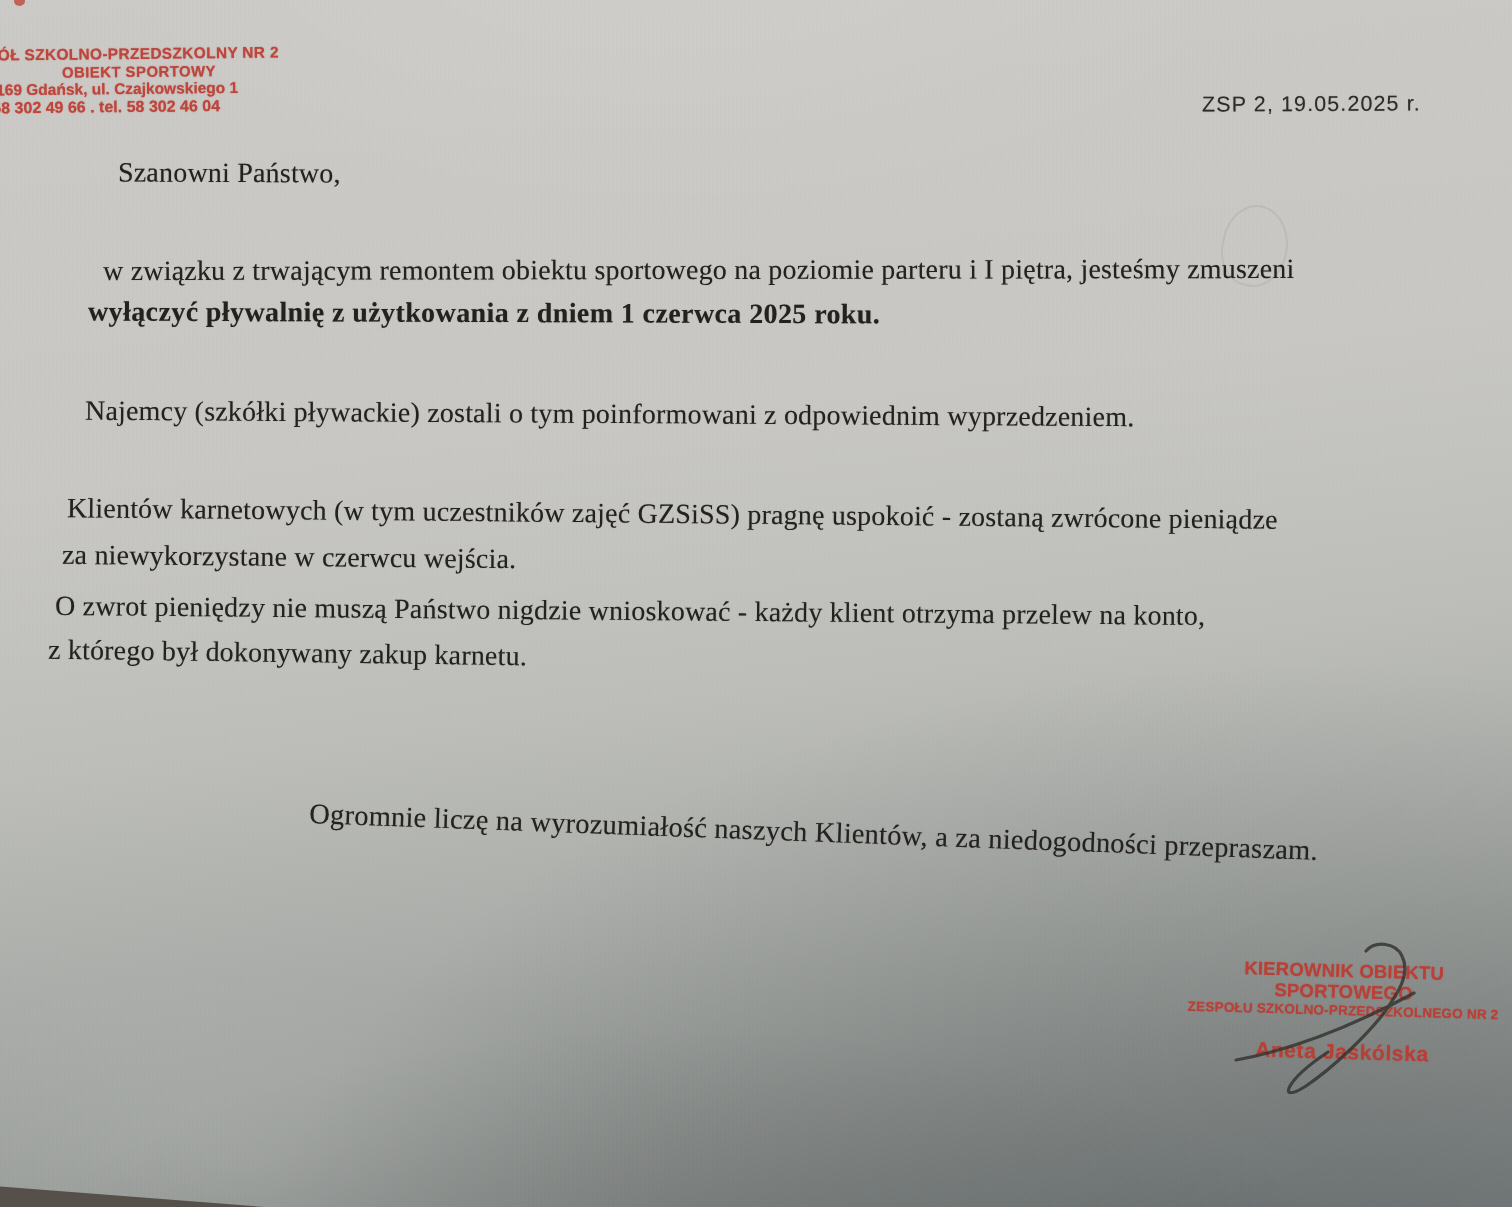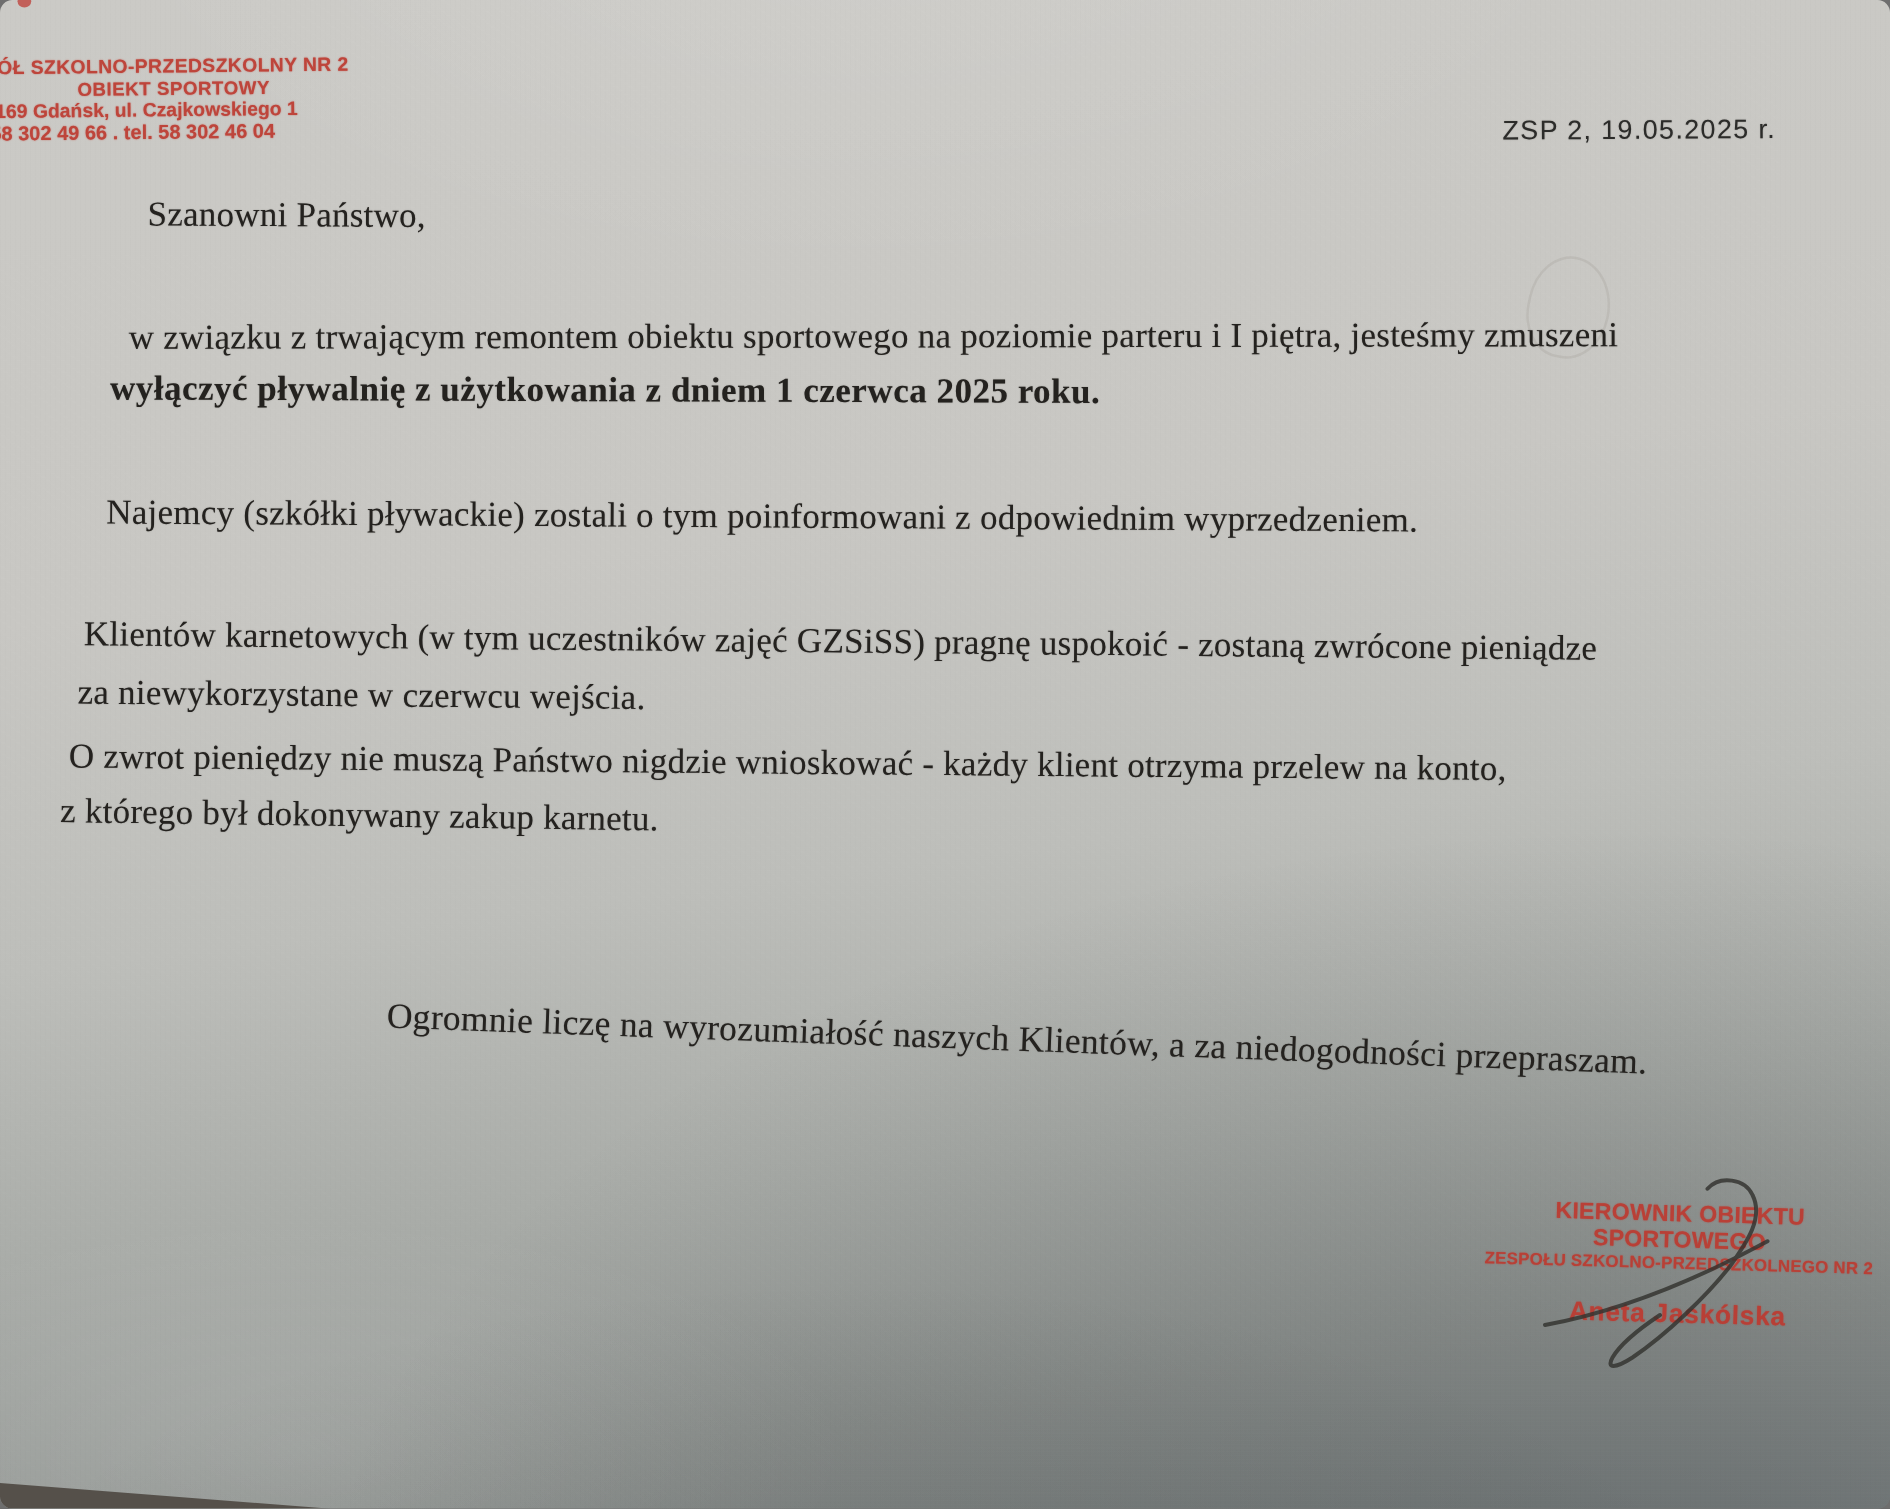--- a/index.html
+++ b/index.html
@@ -3,21 +3,20 @@
 <meta charset="utf-8">
 <style>
   html,body{margin:0;padding:0;background:#6e6e6e;}
   #photo{
     position:relative;
     width:1512px;height:1207px;
     overflow:hidden;
     background:linear-gradient(173deg,#cbcac6 0%,#c8c7c3 36%,#bdbeba 56%,#a9aca8 73%,#95999六 88%,#888d8d 100%);
     background:linear-gradient(173deg,#cbcac6 0%,#c8c7c3 36%,#bdbeba 56%,#a9aca8 73%,#959996 88%,#888d8d 100%);
     font-family:"Liberation Serif","DejaVu Serif",serif;
-    border-radius:10px;
   }
   
   .light-overlay{
     position:absolute;inset:0;pointer-events:none;
     background:
       radial-gradient(120% 95% at 86% 110%, rgba(22,30,34,.30), rgba(22,30,34,0) 58%),
       radial-gradient(80% 45% at 45% 112%, rgba(28,32,30,.16), rgba(28,32,30,0) 60%),
       radial-gradient(42% 22% at 16% 96%, rgba(255,255,255,.10), rgba(255,255,255,0) 70%),
       radial-gradient(70% 45% at 45% -8%, rgba(255,255,255,.09), rgba(255,255,255,0) 60%);
   }

